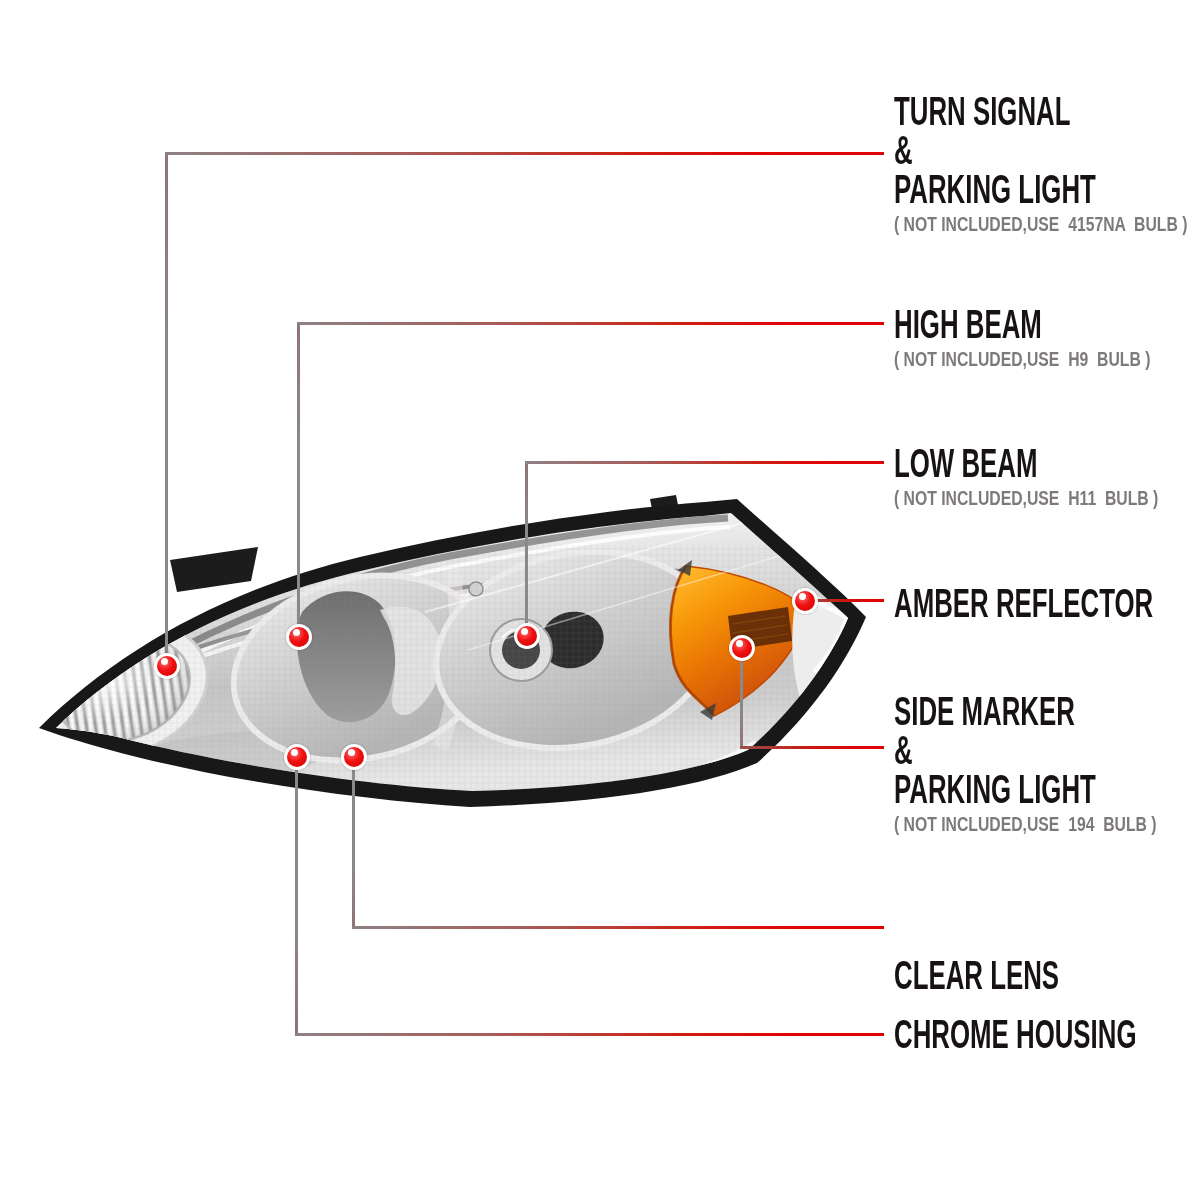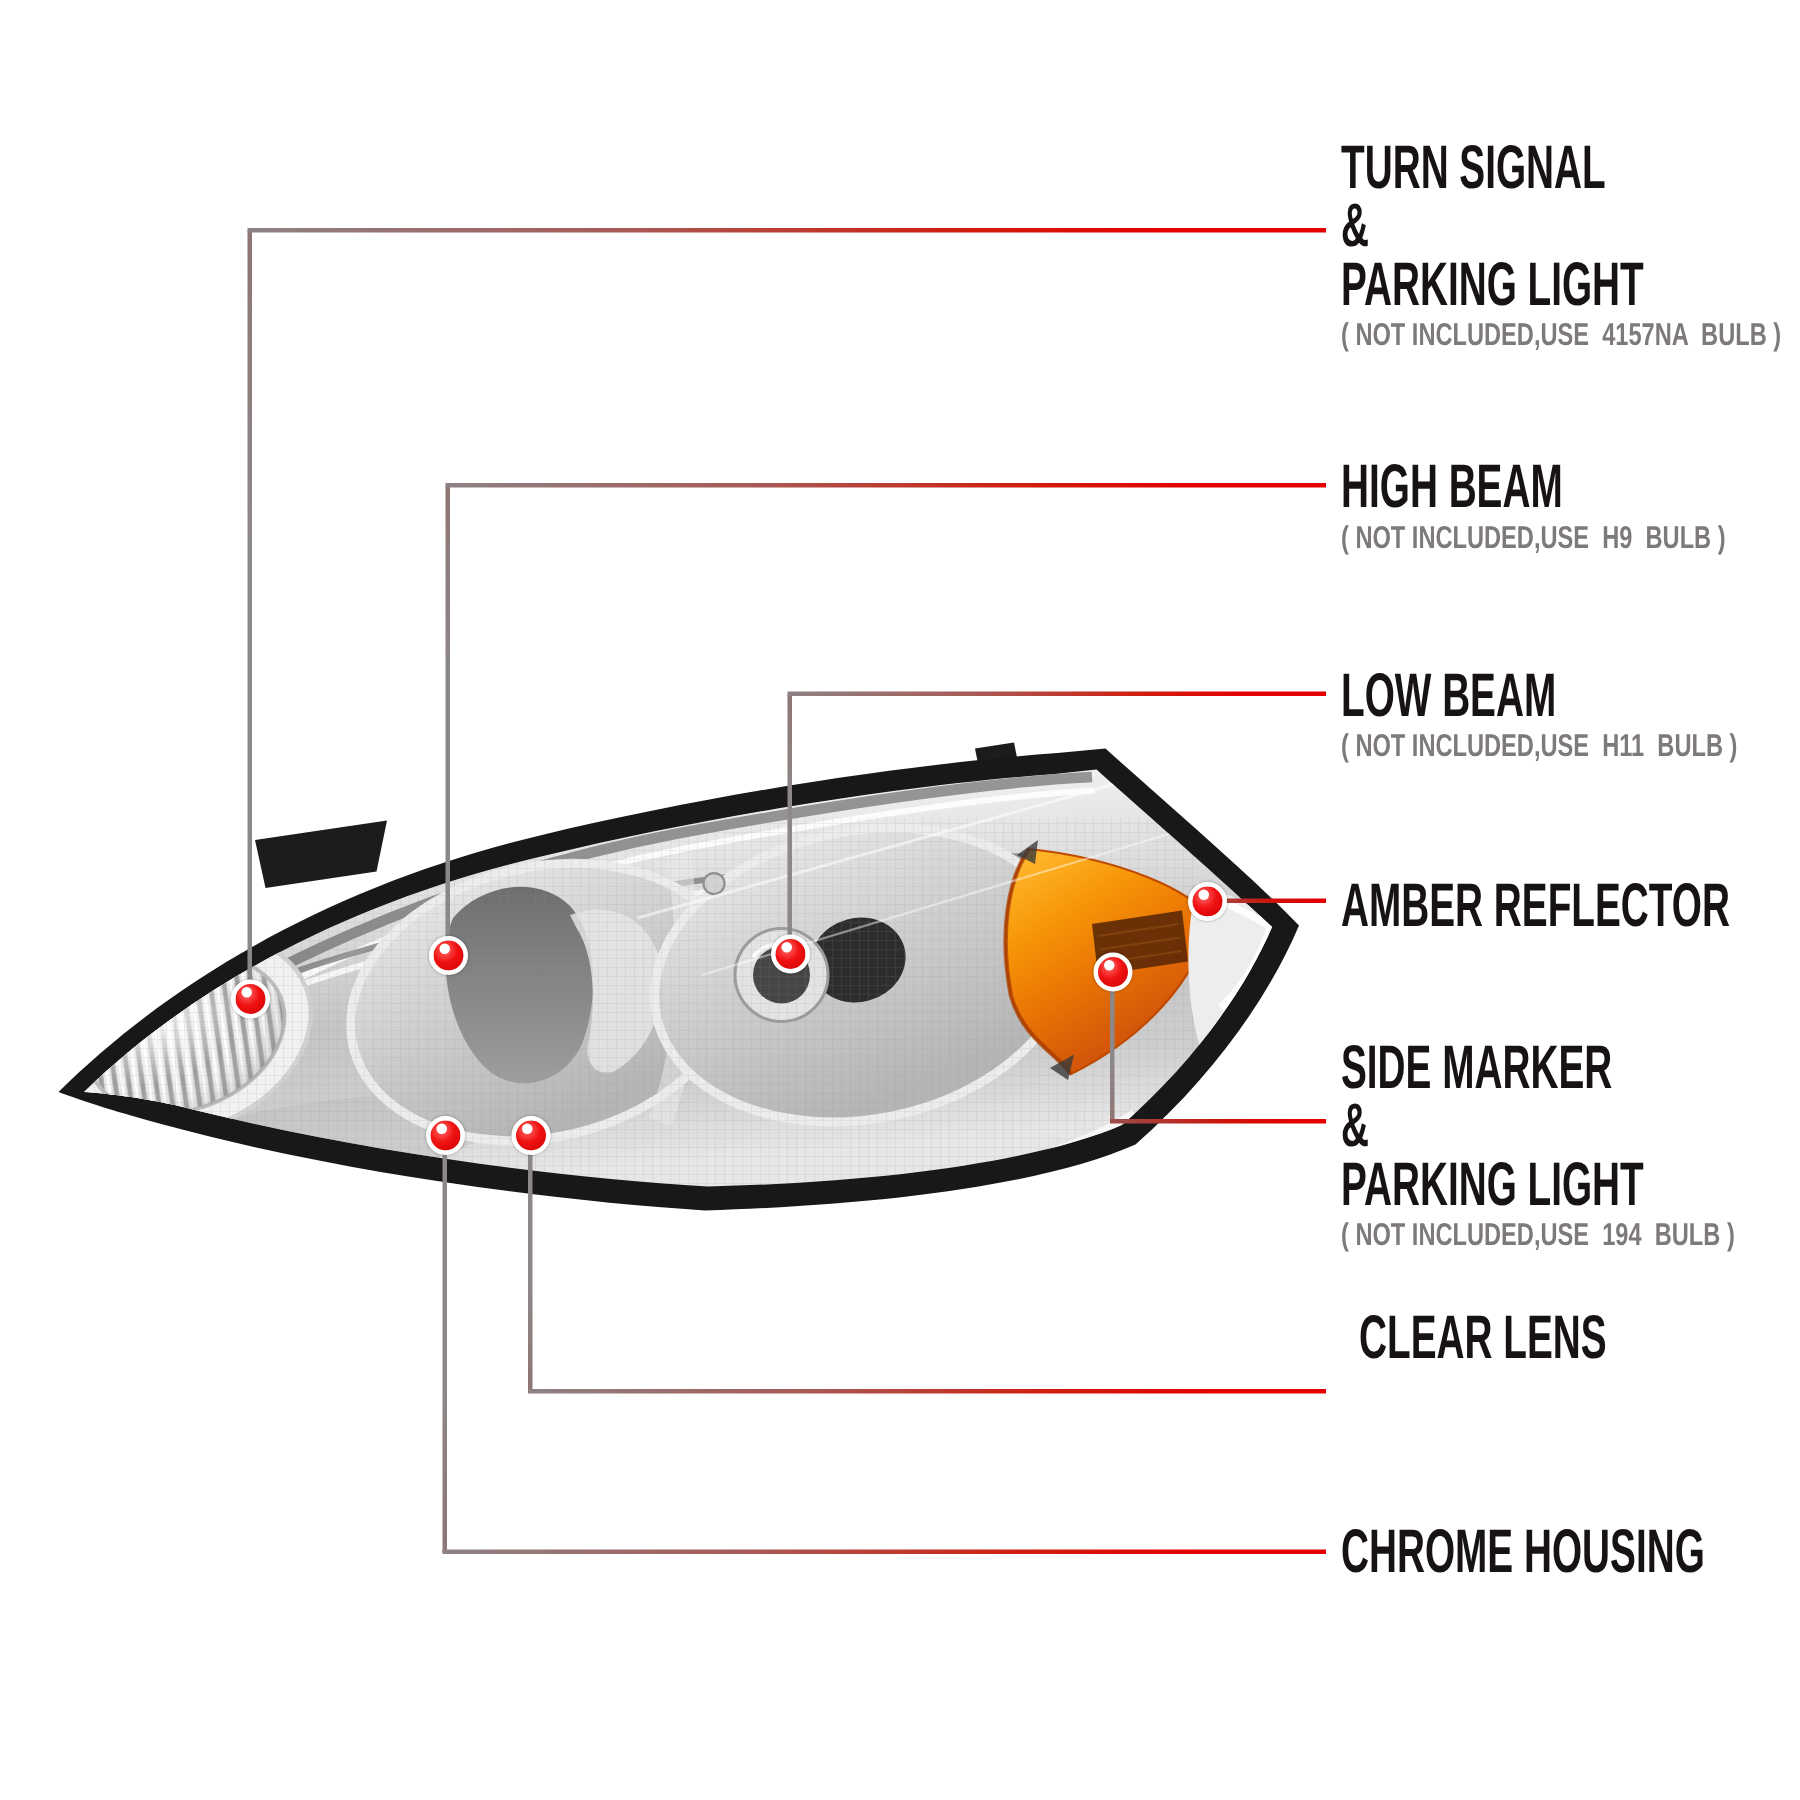--- a/index.html
+++ b/index.html
@@ -214,21 +214,21 @@
       <div class="n">( NOT INCLUDED,USE  194  BULB )</div>
     </div>
   </div>
 
   <div>
     <div class="seg v down" style="left:352px;top:757px;height:171px;"></div>
     <div class="seg h" style="left:352px;top:926px;width:532px;"></div>
     <div class="dot" style="left:341px;top:744px;">
         <i></i>
       </div>
-    <div class="lbl" style="top:872px;margin-left:12px;">
+    <div class="lbl" style="top:956px;">
       <div class="t">CLEAR LENS</div>
     </div>
   </div>
 
   <div>
     <div class="seg v down" style="left:295px;top:757px;height:278px;"></div>
     <div class="seg h" style="left:295px;top:1033px;width:589px;"></div>
     <div class="dot" style="left:284px;top:744px;">
         <i></i>
       </div>

